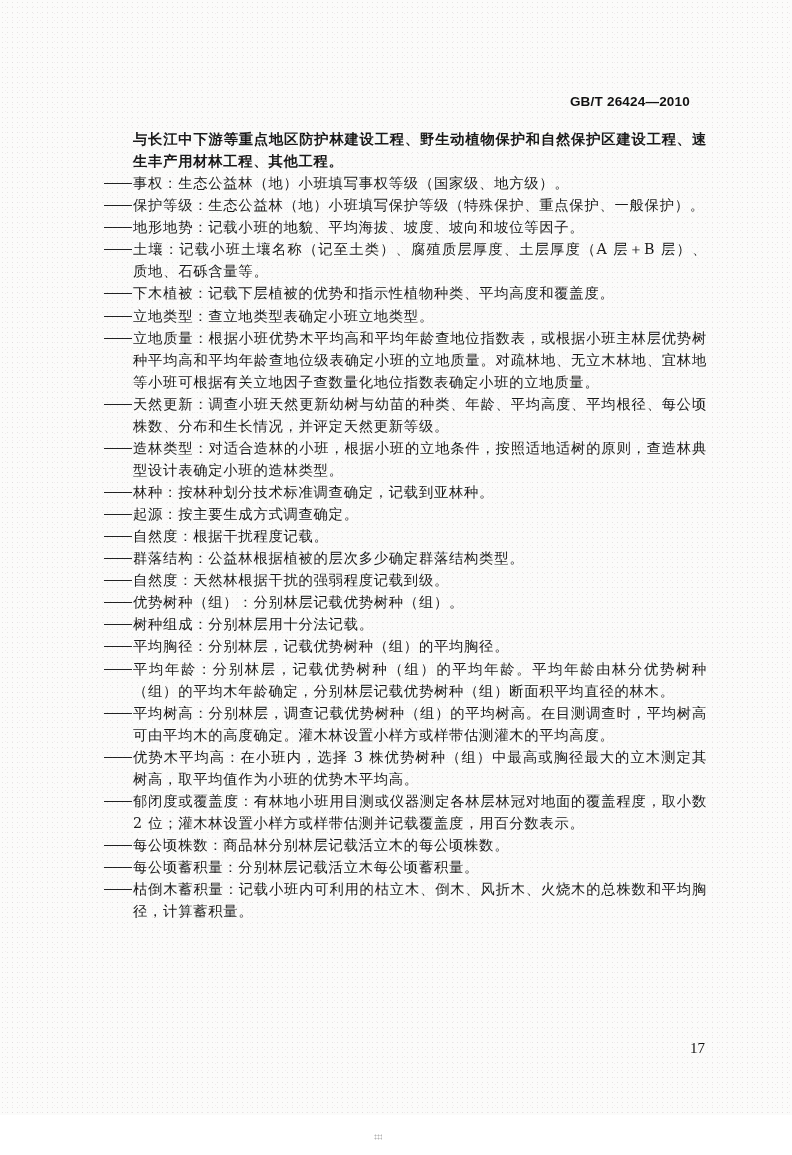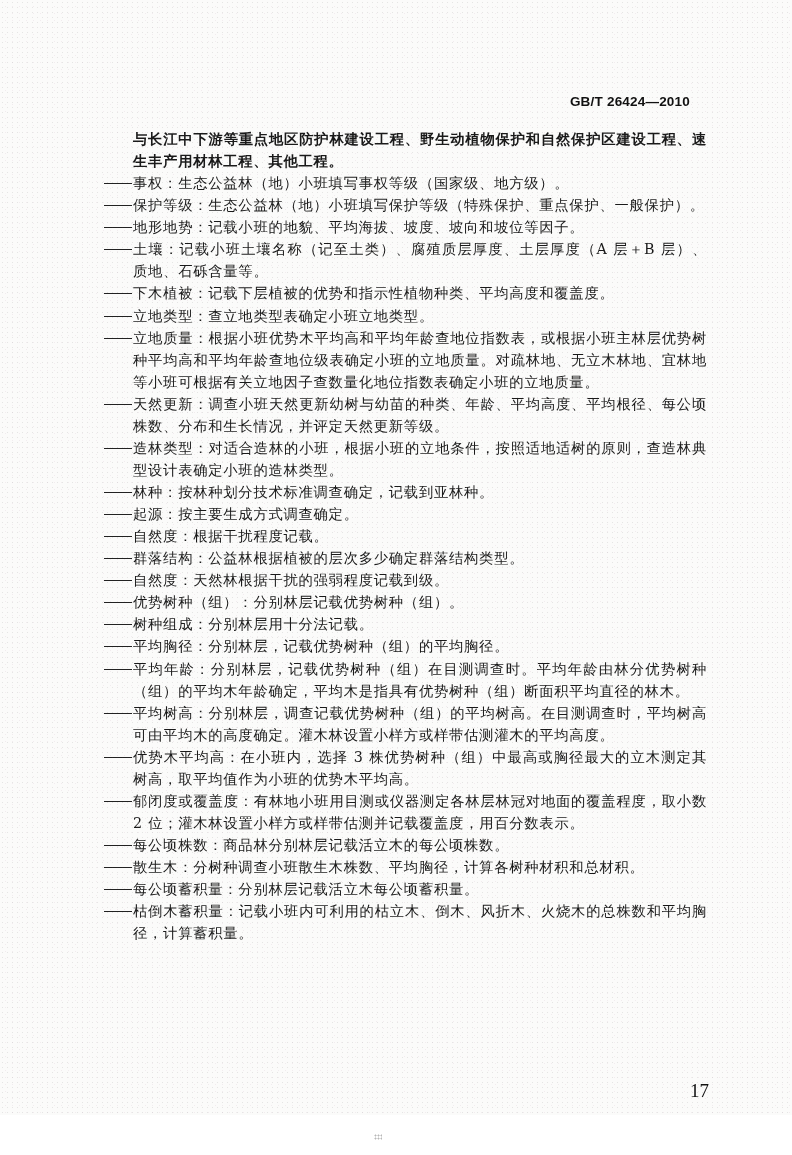--- a/index.html
+++ b/index.html
@@ -35,23 +35,23 @@
   }
   .item.cont { padding-left: 30px; font-weight: bold; }
   .dash {
     position: absolute; left: 0; top: 0; width: 30px; height: 22px;
   }
   .dash::before {
     content: ""; position: absolute; left: 1px; right: 1px; top: 11px;
     border-top: 1.2px solid #222;
   }
   .pageno {
-    position: absolute; left: 690px; top: 1080px;
+    position: absolute; left: 690px; top: 1040px;
     font-family: "Liberation Serif", "DejaVu Serif", serif;
-    font-size: 19px; color: #111; text-align: center;
+    font-size: 15px; color: #111; text-align: center;
   }
   .mark {
     position: absolute; left: 374px; top: 1134px; width: 8px; height: 6px;
     background: radial-gradient(#888 0.8px, transparent 1.2px);
     background-size: 3px 3px; opacity: 0.6;
   }
 </style>
 </head>
 <body>
 
@@ -71,25 +71,24 @@
     <div class="item"><span class="dash"></span><span>天然更新：调查小班天然更新幼树与幼苗的种类、年龄、平均高度、平均根径、每公顷株数、分布和生长情况，并评定天然更新等级。</span></div>
     <div class="item"><span class="dash"></span><span>造林类型：对适合造林的小班，根据小班的立地条件，按照适地适树的原则，查造林典型设计表确定小班的造林类型。</span></div>
     <div class="item"><span class="dash"></span><span>林种：按林种划分技术标准调查确定，记载到亚林种。</span></div>
     <div class="item"><span class="dash"></span><span>起源：按主要生成方式调查确定。</span></div>
     <div class="item"><span class="dash"></span><span>自然度：根据干扰程度记载。</span></div>
     <div class="item"><span class="dash"></span><span>群落结构：公益林根据植被的层次多少确定群落结构类型。</span></div>
     <div class="item"><span class="dash"></span><span>自然度：天然林根据干扰的强弱程度记载到级。</span></div>
     <div class="item"><span class="dash"></span><span>优势树种（组）：分别林层记载优势树种（组）。</span></div>
     <div class="item"><span class="dash"></span><span>树种组成：分别林层用十分法记载。</span></div>
     <div class="item"><span class="dash"></span><span>平均胸径：分别林层，记载优势树种（组）的平均胸径。</span></div>
-    <div class="item"><span class="dash"></span><span>平均年龄：分别林层，记载优势树种（组）在目测调查时。平均年龄由林分优势树种（组）的平均木年龄确定，平均木是指具有优势树种（组）断面积平均直径的林木。</span></div>
+    <div class="item"><span class="dash"></span><span>平均年龄：分别林层，记载优势树种（组）的平均年龄。平均年龄由林分优势树种（组）的平均木年龄确定，分别林层记载优势树种（组）断面积平均直径的林木。</span></div>
     <div class="item"><span class="dash"></span><span>平均树高：分别林层，调查记载优势树种（组）的平均树高。在目测调查时，平均树高可由平均木的高度确定。灌木林设置小样方或样带估测灌木的平均高度。</span></div>
     <div class="item"><span class="dash"></span><span>优势木平均高：在小班内，选择 3 株优势树种（组）中最高或胸径最大的立木测定其树高，取平均值作为小班的优势木平均高。</span></div>
     <div class="item"><span class="dash"></span><span>郁闭度或覆盖度：有林地小班用目测或仪器测定各林层林冠对地面的覆盖程度，取小数 2 位；灌木林设置小样方或样带估测并记载覆盖度，用百分数表示。</span></div>
     <div class="item"><span class="dash"></span><span>每公顷株数：商品林分别林层记载活立木的每公顷株数。</span></div>
-    <div class="item"><span class="dash"></span><span>散生木：分树种调查小班散生木株数、平均胸径，计算各树种材积和总材积。</span></div>
     <div class="item"><span class="dash"></span><span>每公顷蓄积量：分别林层记载活立木每公顷蓄积量。</span></div>
     <div class="item"><span class="dash"></span><span>枯倒木蓄积量：记载小班内可利用的枯立木、倒木、风折木、火烧木的总株数和平均胸径，计算蓄积量。</span></div>
   </div>
 
   <div class="pageno">17</div>
 </div>
 <div class="mark"></div>
 
 </body></html>

